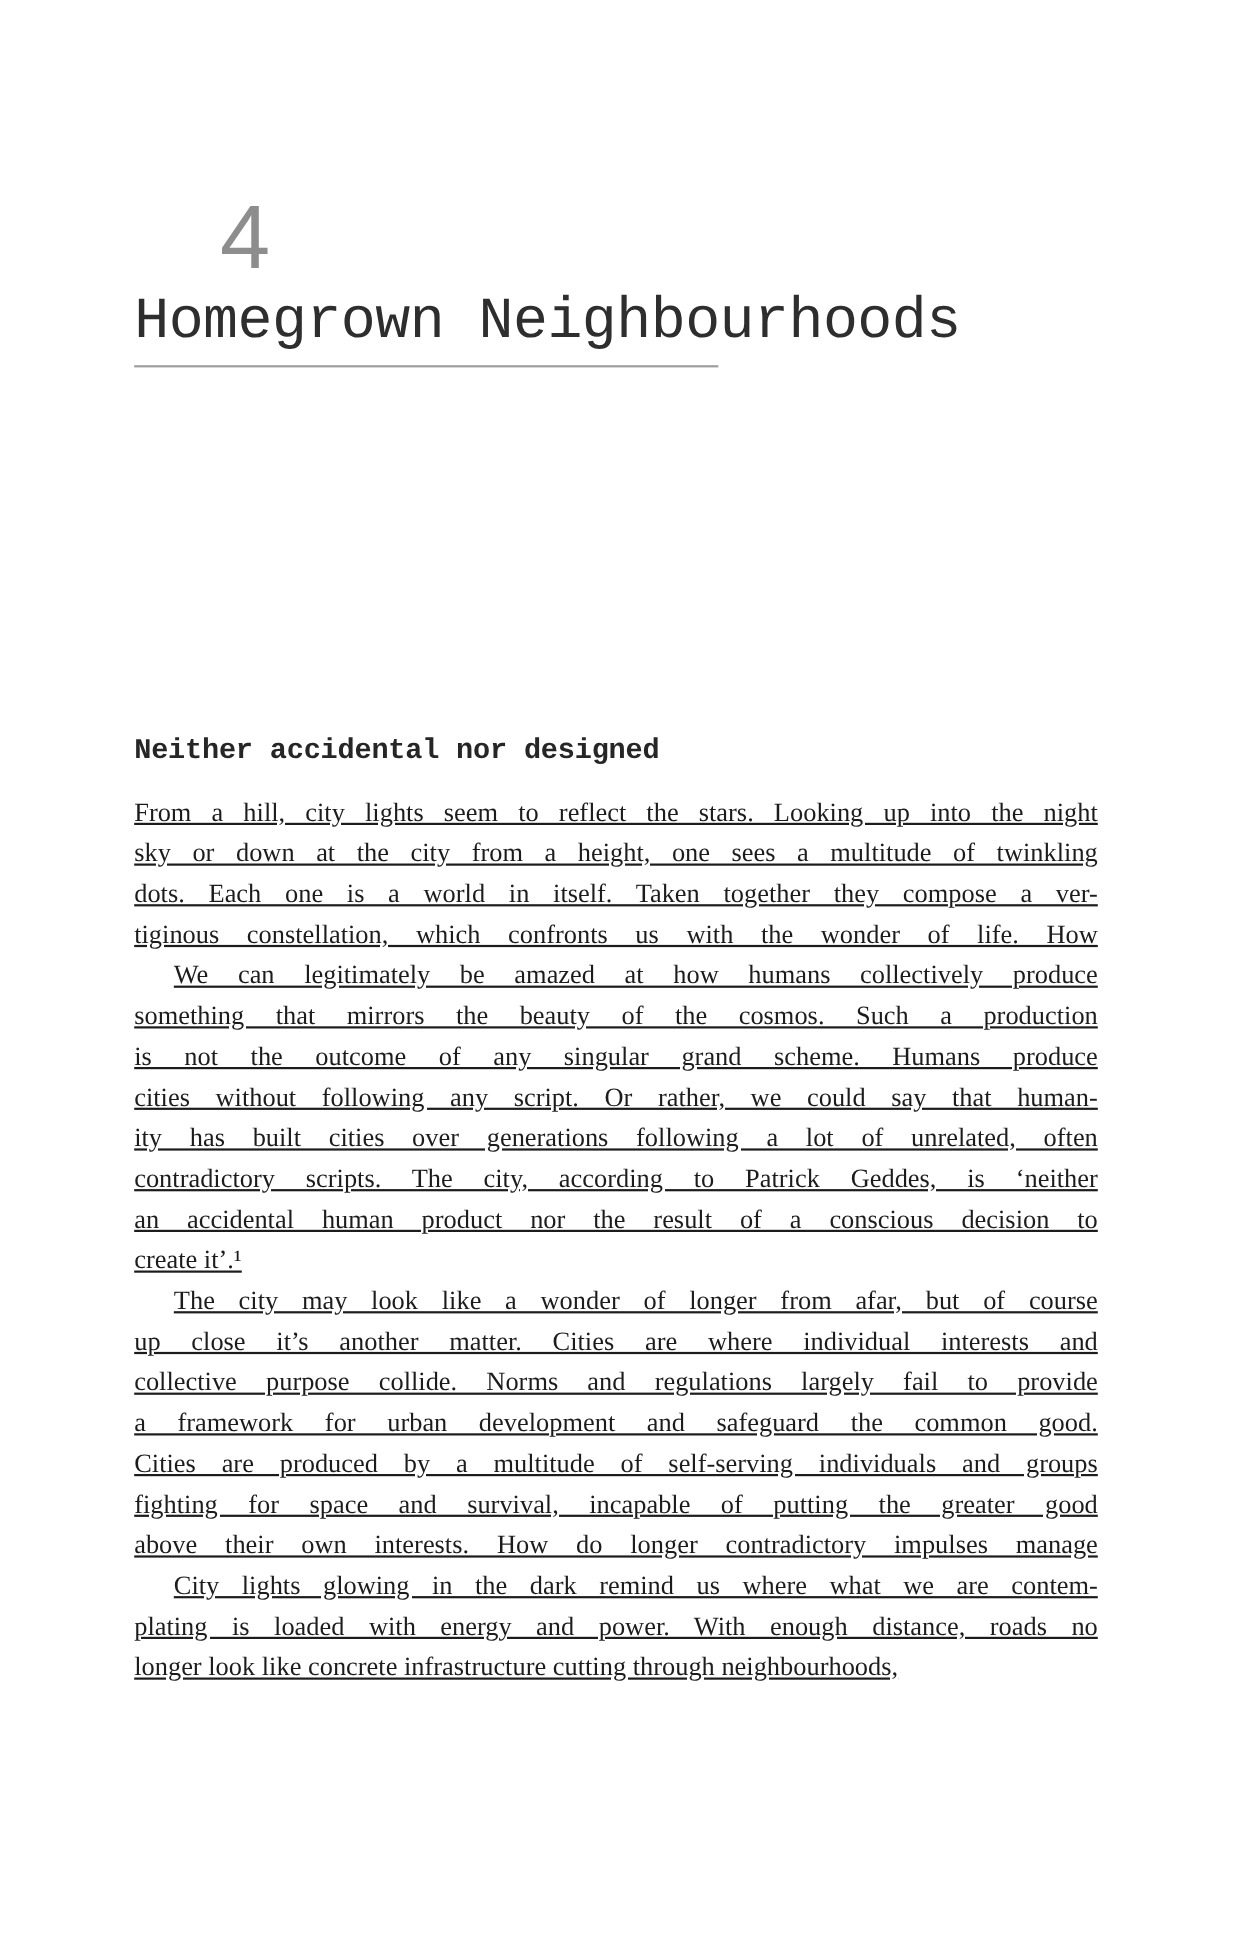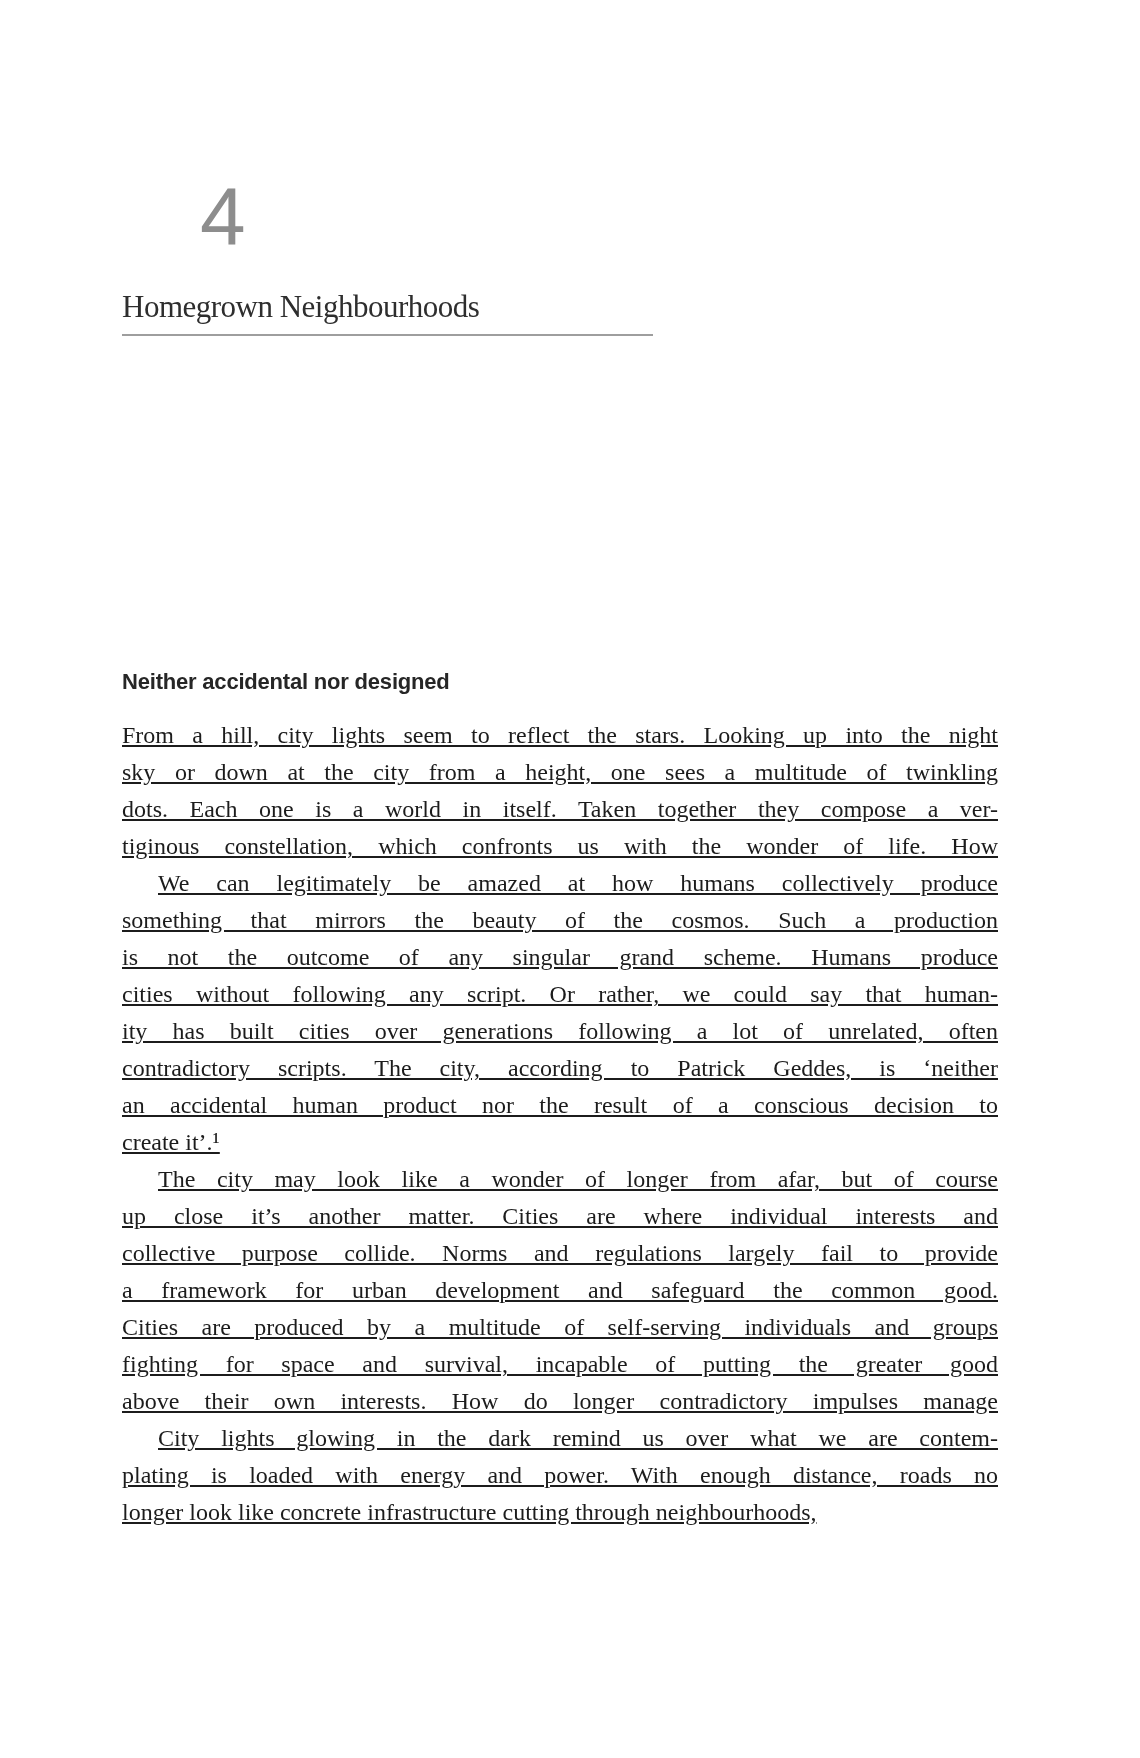--- a/index.html
+++ b/index.html
@@ -22,40 +22,40 @@
   .chapter-number {
     margin-top: 176px;
     margin-left: 78px;
     font-family: "Liberation Sans", sans-serif;
     font-weight: 400;
     font-size: 82px;
     line-height: 1;
     color: var(--chapter-number-color, #8d8d8d);
   }
   .chapter-title {
-    margin: 31px 0 0 0;
-    font-family: Liberation Serif, serif;
+    margin: 4px 0 0 0;
+    font-family: Liberation Mono, monospace;
     font-weight: 400;
-    font-size: 31px;
+    font-size: 53px;
     line-height: 1.15;
     letter-spacing: -0.5px;
     color: var(--title-color, #2e2e2e);
   }
   .title-rule {
     width: 531px;
     height: 2px;
     margin-top: 9px;
     background: var(--rule-color, #9e9e9e);
     border: none;
   }
   .section-heading {
     margin: 332px 0 0 0;
-    font-family: Liberation Sans, sans-serif;
+    font-family: Liberation Mono, monospace;
     font-weight: 600;
-    font-size: 22px;
+    font-size: 26px;
     line-height: 1.3;
     letter-spacing: -0.2px;
     color: var(--heading-color, #262626);
   }
   .body-text {
     margin-top: 21px;
     font-family: "Liberation Serif", serif;
     font-size: 24px;
     line-height: 37px;
     color: var(--body-color, #1c1c1c);
@@ -100,19 +100,19 @@
         <div class="body-line">contradictory scripts. The city, according to Patrick Geddes, is ‘neither</div>
         <div class="body-line">an accidental human product nor the result of a conscious decision to</div>
         <div class="body-line last-line">create it’.¹</div>
         <div class="body-line indent">The city may look like a wonder of longer from afar, but of course</div>
         <div class="body-line">up close it’s another matter. Cities are where individual interests and</div>
         <div class="body-line">collective purpose collide. Norms and regulations largely fail to provide</div>
         <div class="body-line">a framework for urban development and safeguard the common good.</div>
         <div class="body-line">Cities are produced by a multitude of self-serving individuals and groups</div>
         <div class="body-line">fighting for space and survival, incapable of putting the greater good</div>
         <div class="body-line">above their own interests. How do longer contradictory impulses manage</div>
-        <div class="body-line indent">City lights glowing in the dark remind us over what we are contem-</div>
+        <div class="body-line indent">City lights glowing in the dark remind us where what we are contem-</div>
         <div class="body-line">plating is loaded with energy and power. With enough distance, roads no</div>
         <div class="body-line last-line">longer look like concrete infrastructure cutting through neighbourhoods,</div>
       </div>
 
   </div>
 </div>
 
 </body></html>

